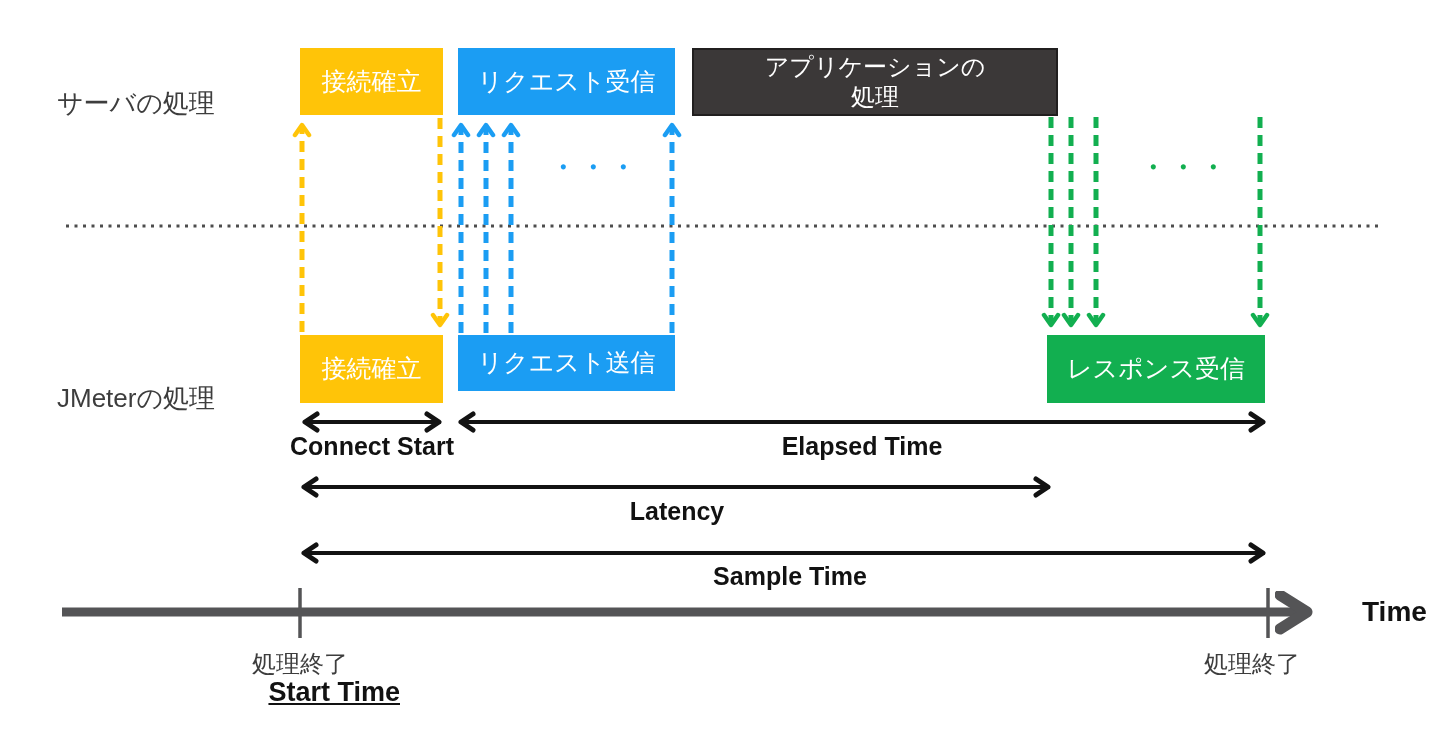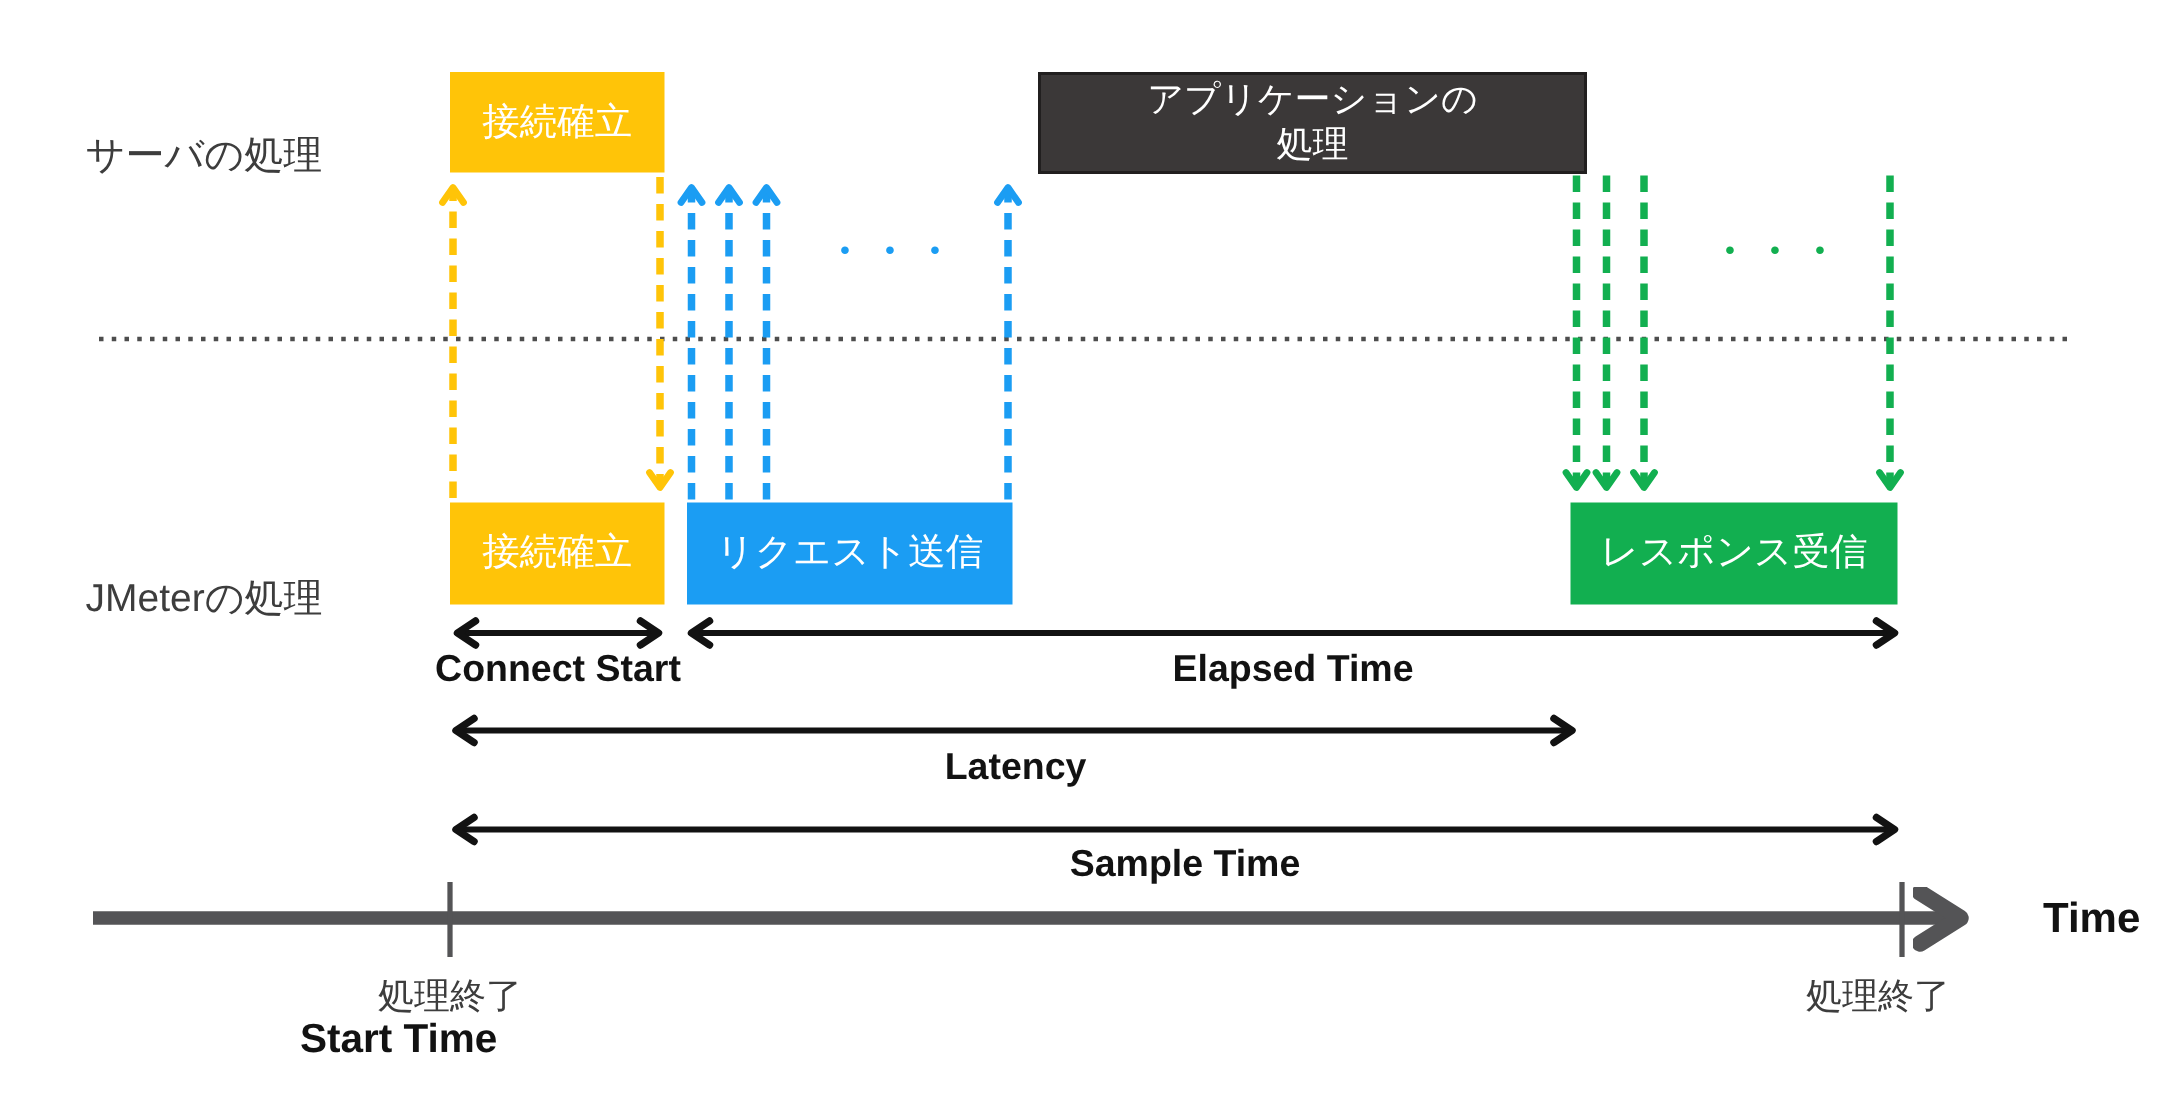--- a/index.html
+++ b/index.html
@@ -55,46 +55,48 @@
     font-size: 24px;
     color: var(--label_gray);
     text-align: center;
     white-space: nowrap;
   }
   .tl-label-en {
     position: absolute;
     font-size: 27px;
     font-weight: bold;
     color: var(--black);
-    text-align: left;
+    text-align: right;
     white-space: nowrap;
+    text-decoration: underline;
   }
   .time-label {
     position: absolute;
     font-size: 28px;
     font-weight: bold;
     color: var(--black);
     white-space: nowrap;
   }
   svg.overlay { position: absolute; left: 0; top: 0; }
 </style>
 </head>
 <body>
 
 <div class="canvas">
 
   <div class="abs row-label" style="left:57px; top:62px;">サーバの処理</div>
   <div class="abs row-label" style="left:57px; top:357px;">JMeterの処理</div>
 
   <div class="pbox yellow" style="left:300px; top:48px; width:143px; height:67px;">接続確立</div>
+  <div class="pbox blue" style="left:458px; top:48px; width:217px; height:67px;">リクエスト受信</div>
   <div class="pbox dark" style="left:692px; top:48px; width:366px; height:68px;">アプリケーションの
 処理</div>
 
   <div class="pbox yellow" style="left:300px; top:335px; width:143px; height:68px;">接続確立</div>
-  <div class="pbox blue" style="left:458px; top:335px; width:217px; height:68px;">リクエスト送信</div>
+  <div class="pbox blue" style="left:458px; top:335px; width:217px; height:56px;">リクエスト送信</div>
   <div class="pbox green" style="left:1047px; top:335px; width:218px; height:68px;">レスポンス受信</div>
 
   <div class="ellipsis blue" style="left:520px; top:150px; width:150px;">・・・</div>
   <div class="ellipsis green" style="left:1110px; top:150px; width:150px;">・・・</div>
 
   <svg class="overlay" width="1440" height="730" viewBox="0 0 1440 730">
     <defs>
       <marker id="head-y" markerUnits="userSpaceOnUse" markerWidth="22" markerHeight="22" refX="12" refY="10" orient="auto">
         <path d="M3,3 L13,10 L3,17" fill="none" style="stroke:var(--yellow)" stroke-width="4.5" stroke-linecap="round" stroke-linejoin="round"></path>
       </marker>

